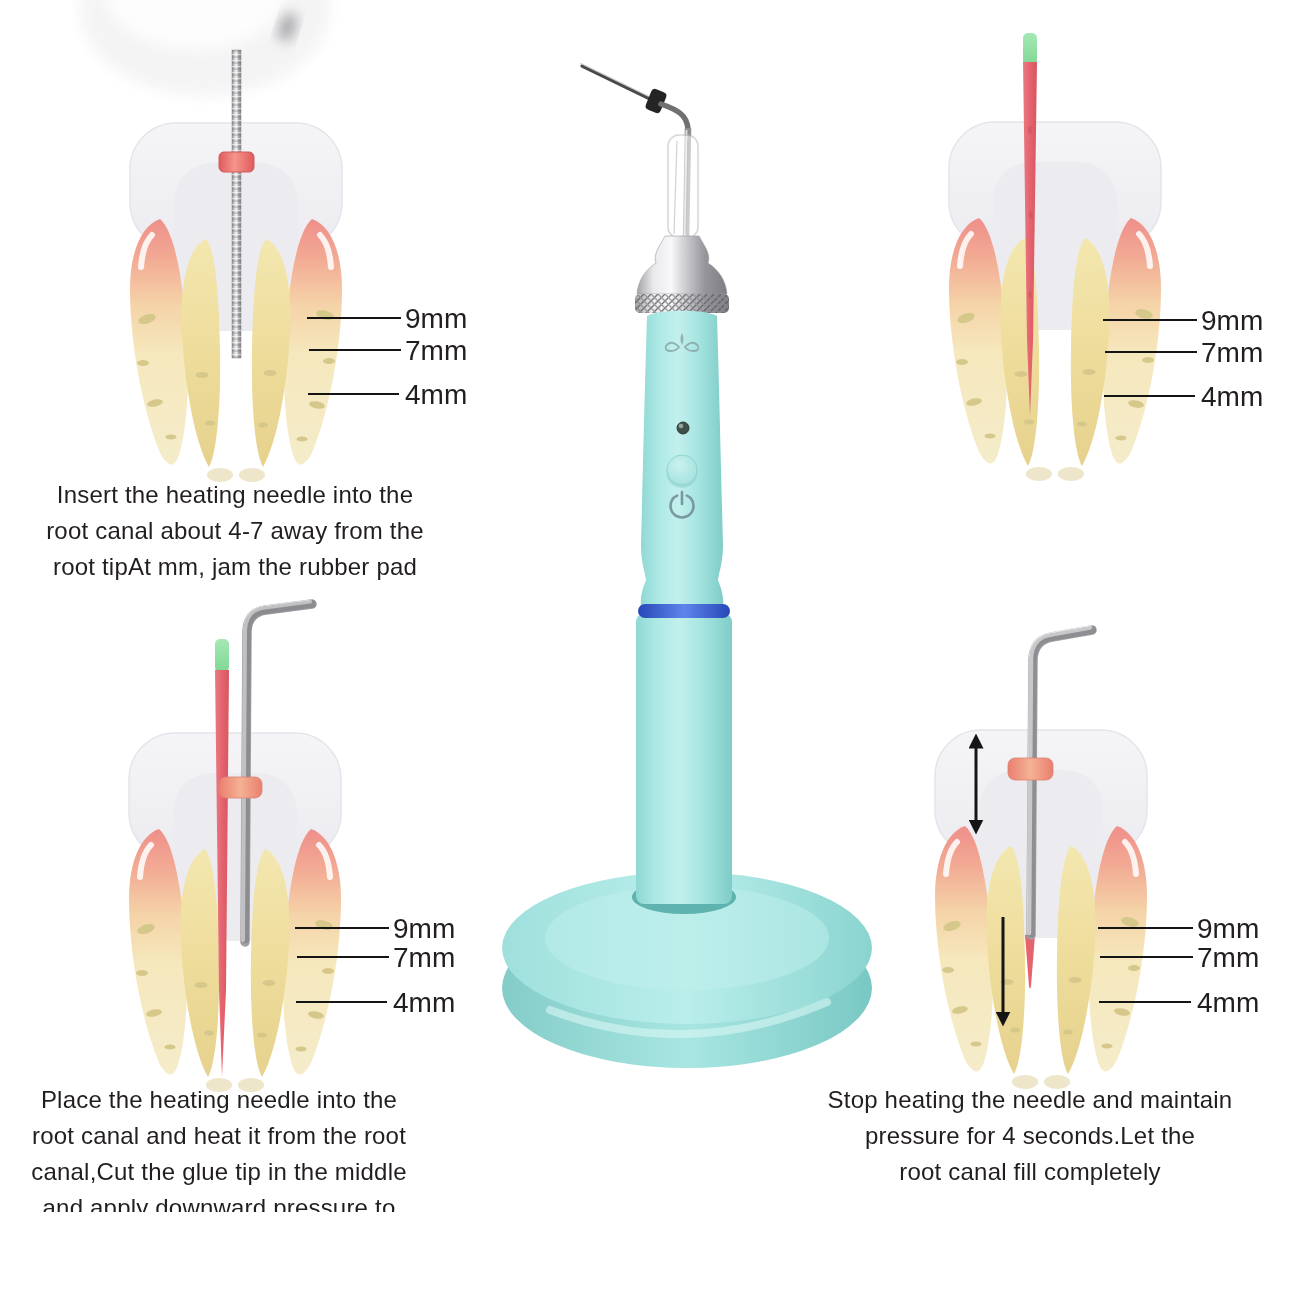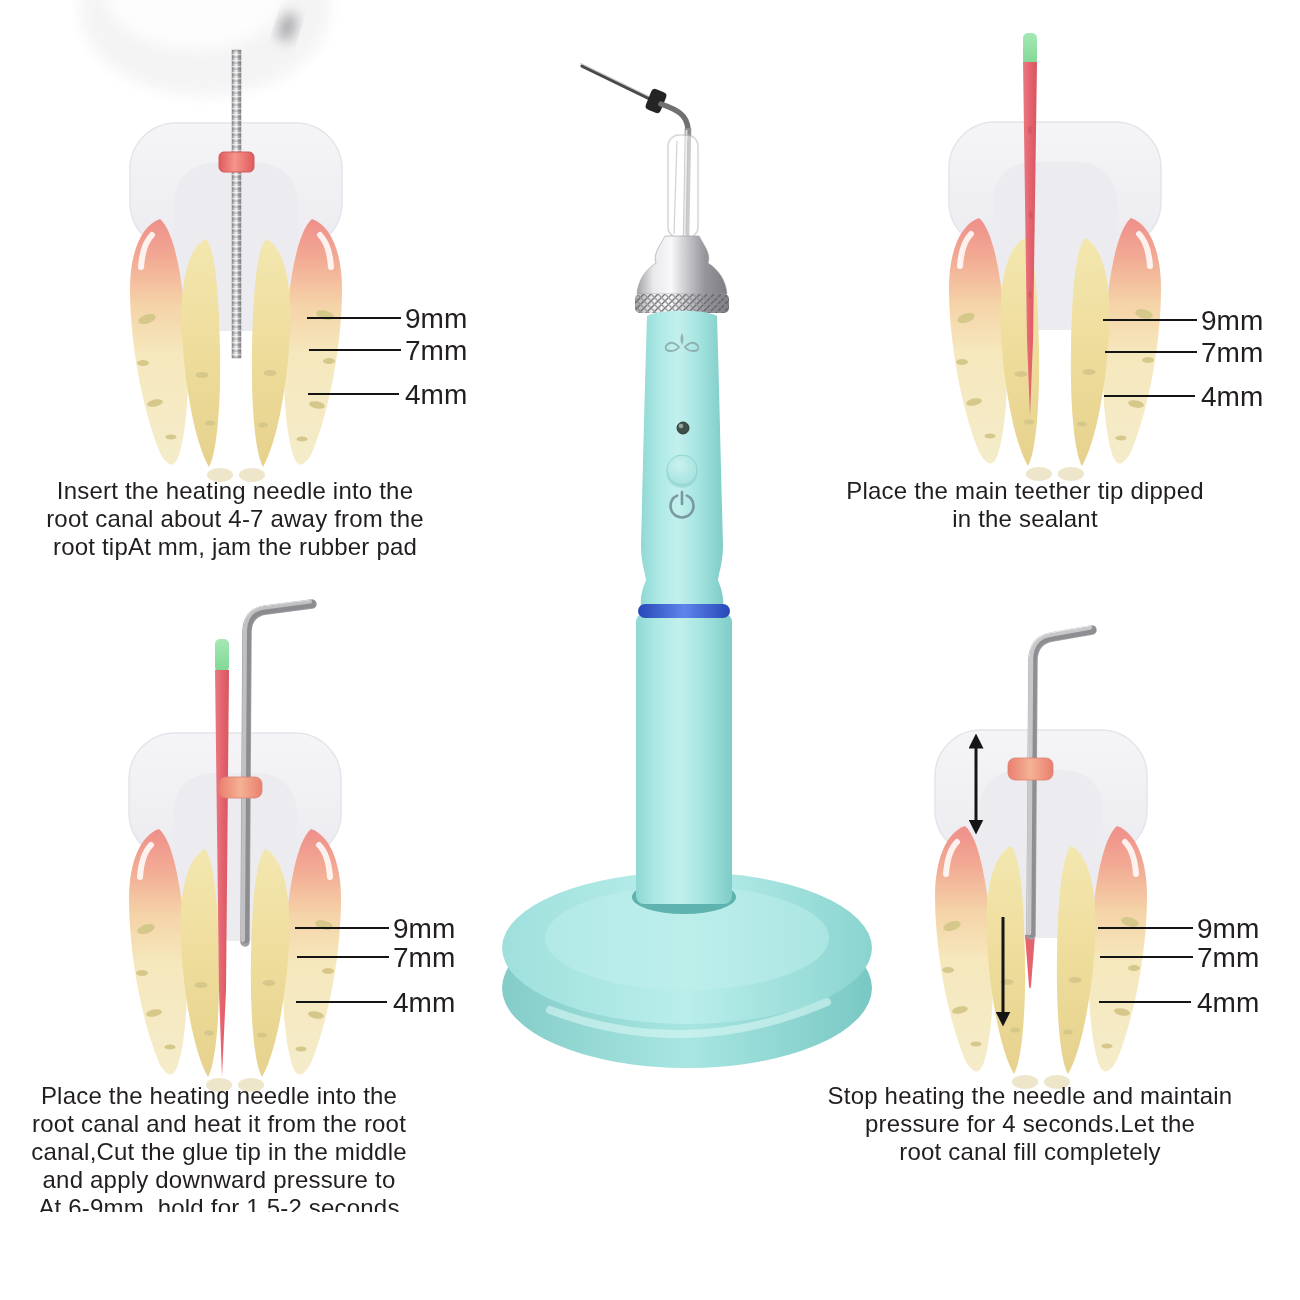--- a/index.html
+++ b/index.html
@@ -2,21 +2,21 @@
 <html><head>
 <meta charset="utf-8">
 <style>
   html,body{margin:0;padding:0;background:#ffffff;}
   .page{position:relative;width:1300px;height:1212px;background:#fff;overflow:hidden;
         font-family:"Liberation Sans", sans-serif;color:#221e1f;}
   .panel{position:absolute;}
   .panel svg{position:absolute;left:0;top:0;}
   .step-text{
     position:absolute;
-    font-size:24px;line-height:28px;text-align:center;
+    font-size:24px;line-height:36px;text-align:center;
     white-space:pre-line;color:#221e1f;letter-spacing:.2px;
   }
   svg text.mm{font-family:"Liberation Sans", sans-serif;font-size:28px;fill:#221e1f;}
   .defs-holder{position:absolute;width:0;height:0;overflow:hidden;}
 </style>
 </head>
 <body>
 
 <div class="page">
 
@@ -193,22 +193,20 @@
       </g>
       <g stroke="#141414" stroke-width="2.2">
         <line x1="303" y1="320" x2="397" y2="320"></line>
         <line x1="305" y1="352" x2="397" y2="352"></line>
         <line x1="304" y1="396" x2="395" y2="396"></line>
       </g>
       <text class="mm" x="401" y="330">9mm</text>
       <text class="mm" x="401" y="362">7mm</text>
       <text class="mm" x="401" y="406">4mm</text>
     </svg>
-    <div class="step-text" style="left:20px;top:477px;width:410px;">Place the main teether tip dipped
-in the sealant</div>
   </section>
 
   <section class="panel" style="left:0;top:590px;width:500px;height:710px;">
     <svg width="500" height="710" viewBox="0 0 500 710">
       <use href="#tooth" transform="translate(115,143)"></use>
       <g>
         <rect x="215" y="49" width="14" height="33" rx="5" fill="url(#greenGrad)"></rect>
         <path d="M215,80 L229,80 L226,400 L222,487 L219,400 Z" fill="url(#pointGrad)"></path>
       </g>
       <g fill="none" stroke-linecap="round">

